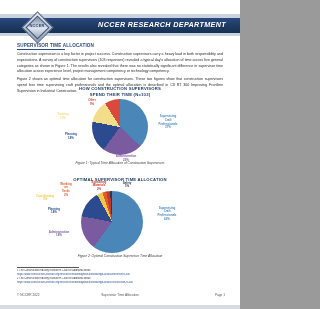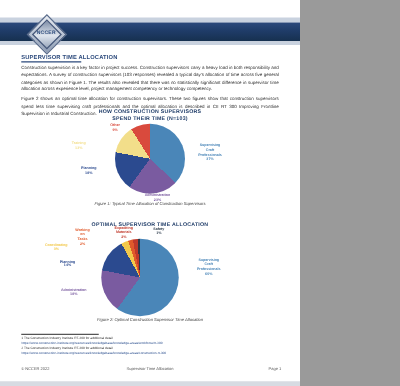--- a/index.html
+++ b/index.html
@@ -100,20 +100,21 @@
 
   <div class="header">
     <div class="hdr-bar-light"></div>
     <div class="hdr-bar"></div>
     <div class="hdr-bar-light2"></div>
     <div class="logo">
       <div class="dia"></div>
       <div class="dia2"></div>
       <div class="ltext">NCCER</div>
     </div>
+    <div class="hdr-title">NCCER RESEARCH DEPARTMENT</div>
   </div>
 
   <div class="sec-title">SUPERVISOR TIME ALLOCATION</div>
   <div class="sec-rule"></div>
 
   <div class="para">
     <p>Construction supervision is a key factor in project success.  Construction supervisors carry a heavy load in both responsibility and expectations.  A survey of construction supervisors (103 responses) revealed a typical day's allocation of time across five general categories as shown in Figure 1.  The results also revealed that there was no statistically significant difference in supervisor time allocation across experience level, project management competency or technology competency.</p>
     <p>Figure 2 shows an optimal time allocation for construction supervisors.  These two figures show that construction supervisors spend less time supervising craft professionals and the optimal allocation is described in CII RT 300 Improving Frontline Supervision in Industrial Construction.</p>
   </div>
 

